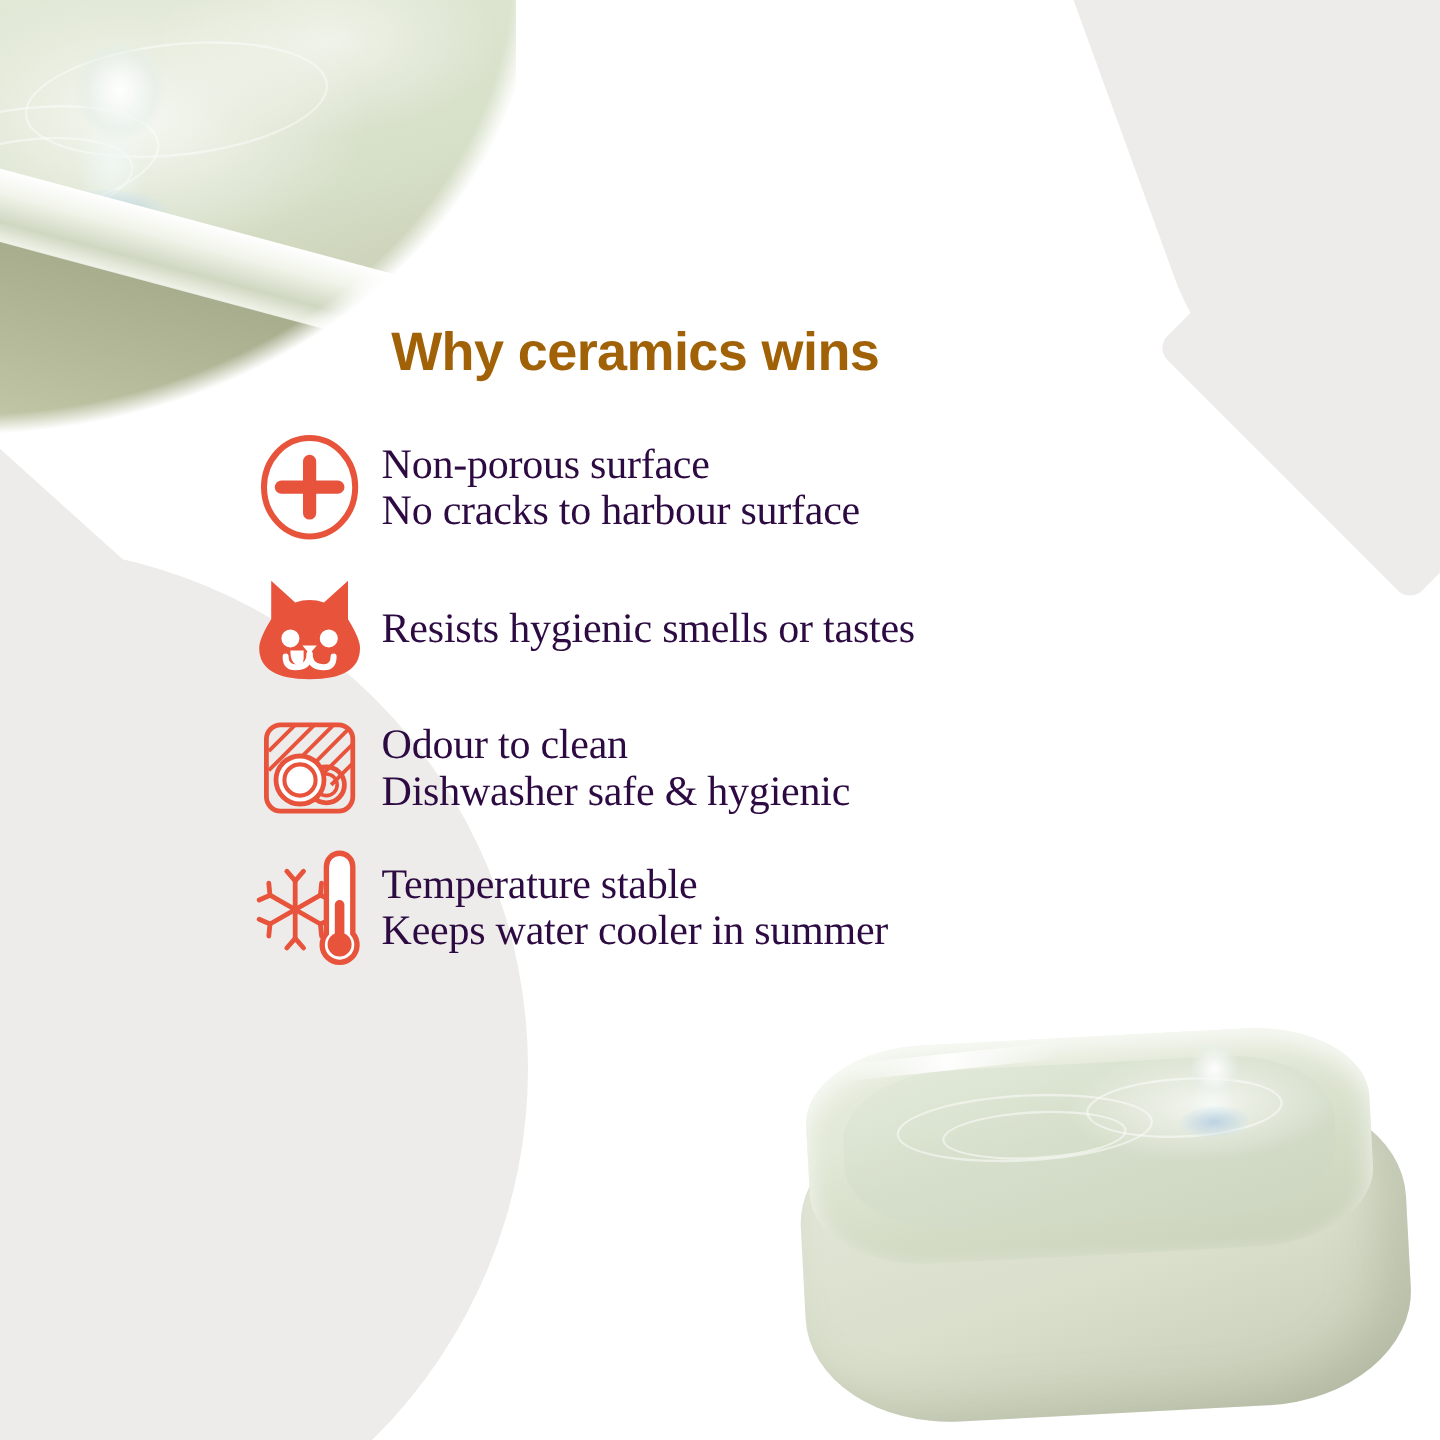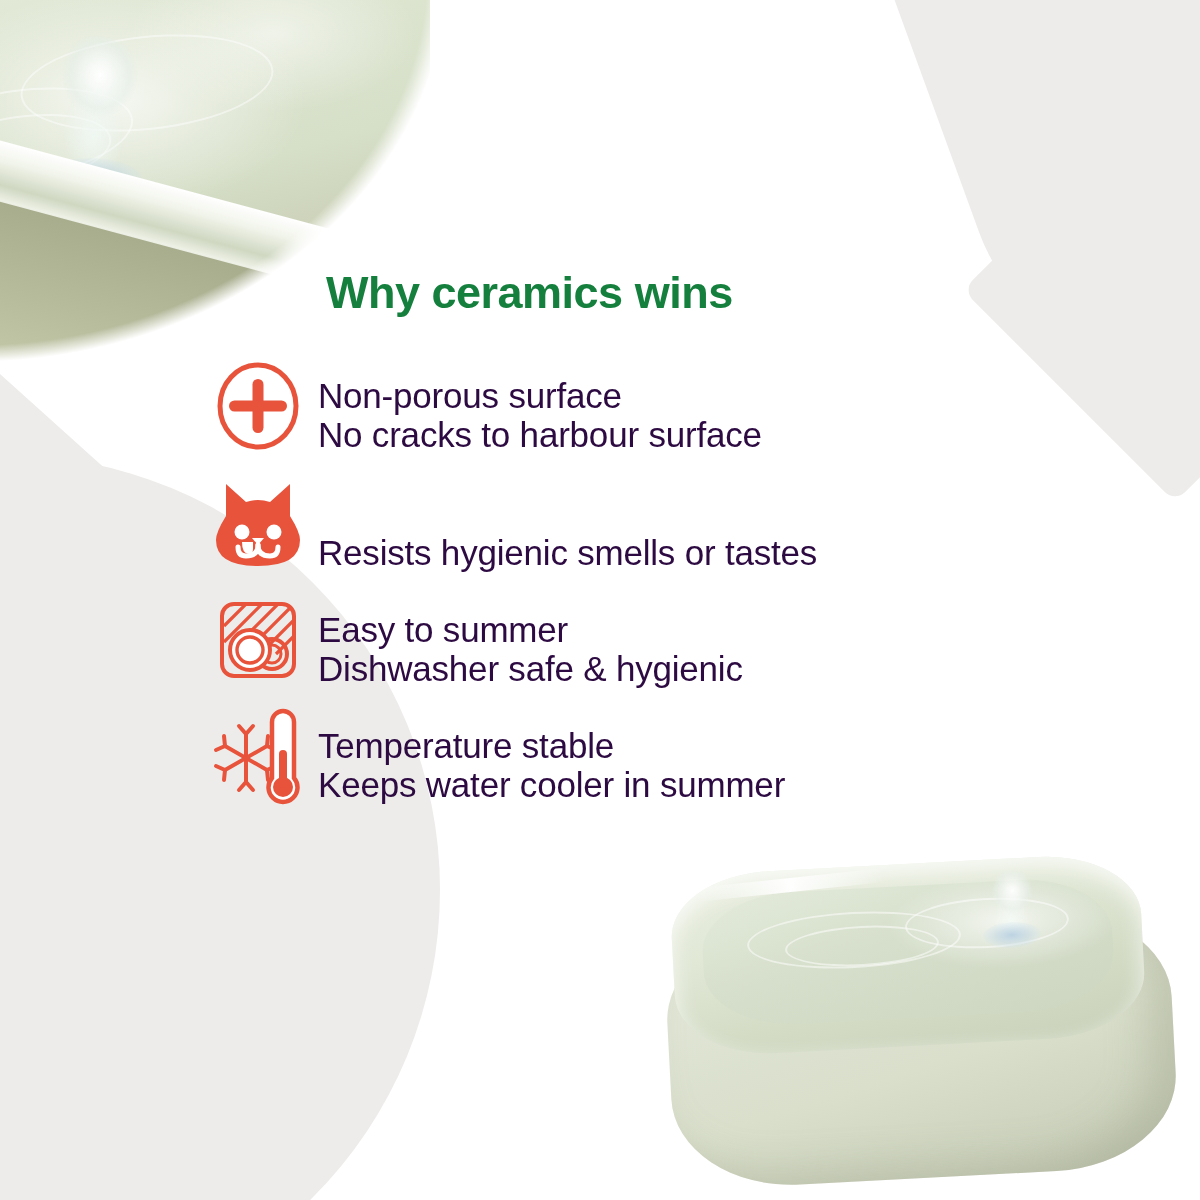--- a/index.html
+++ b/index.html
@@ -137,28 +137,29 @@
   .product-photo .gloss{
     position:absolute;left:40px;top:18px;width:190px;height:14px;
     background:linear-gradient(90deg,rgba(255,255,255,0),rgba(255,255,255,.95),rgba(255,255,255,0));
     border-radius:8px;transform:rotate(-6deg);
   }
 
   
   .content{position:absolute;inset:0;z-index:5;}
   .page-title{
     position:absolute;left:326px;top:270px;
-    font-size:45px;font-weight:bold;color:#15803d;
+    font-size:45px;font-weight:bold;color:#a16207;
     letter-spacing:-.5px;line-height:1;
     white-space:nowrap;
   }
   .feature-list{position:absolute;left:212px;top:358px;width:900px;}
   .feature-row{
-    display:flex;align-items:flex-end;gap:14px;
+    display:flex;align-items:center;gap:14px;
     margin-bottom:20px;
+    font-family:Liberation Serif, serif;
   }
   .feature-icon{
     width:92px;min-width:92px;height:96px;
     display:flex;align-items:center;justify-content:center;
   }
   .feature-text{color:#2d0b42;line-height:1.12;}
   .feature-title{font-size:35px;letter-spacing:-.2px;white-space:nowrap;}
   .feature-sub{font-size:35px;letter-spacing:-.2px;white-space:nowrap;}
 
   .row-1{margin-bottom:22px;}
@@ -254,21 +255,21 @@
               <line x1="62" y1="58" x2="80" y2="40"></line>
             </g>
             <rect x="8" y="8" width="72" height="72" rx="12" fill="none" stroke="#e8533c" stroke-width="4"></rect>
             <circle cx="58" cy="58" r="15" fill="none" stroke="#e8533c" stroke-width="4"></circle>
             <circle cx="58" cy="58" r="9" fill="none" stroke="#e8533c" stroke-width="3"></circle>
             <circle cx="36" cy="54" r="20" fill="#ffffff" stroke="#e8533c" stroke-width="4"></circle>
             <circle cx="36" cy="54" r="13" fill="none" stroke="#e8533c" stroke-width="3.4"></circle>
           </svg>
         </div>
         <div class="feature-text">
-          <div class="feature-title">Easy to summer</div>
+          <div class="feature-title">Odour to clean</div>
           <div class="feature-sub">Dishwasher safe &amp; hygienic</div>
         </div>
       </div>
 
       <div class="feature-row row-4">
         <div class="feature-icon">
           <svg width="92" height="104" viewBox="0 0 92 104" aria-hidden="true">
             <g stroke="#e8533c" stroke-width="4" stroke-linecap="round" fill="none">
               <line x1="34" y1="30" x2="34" y2="78"></line>
               <line x1="13" y1="42" x2="55" y2="66"></line>

